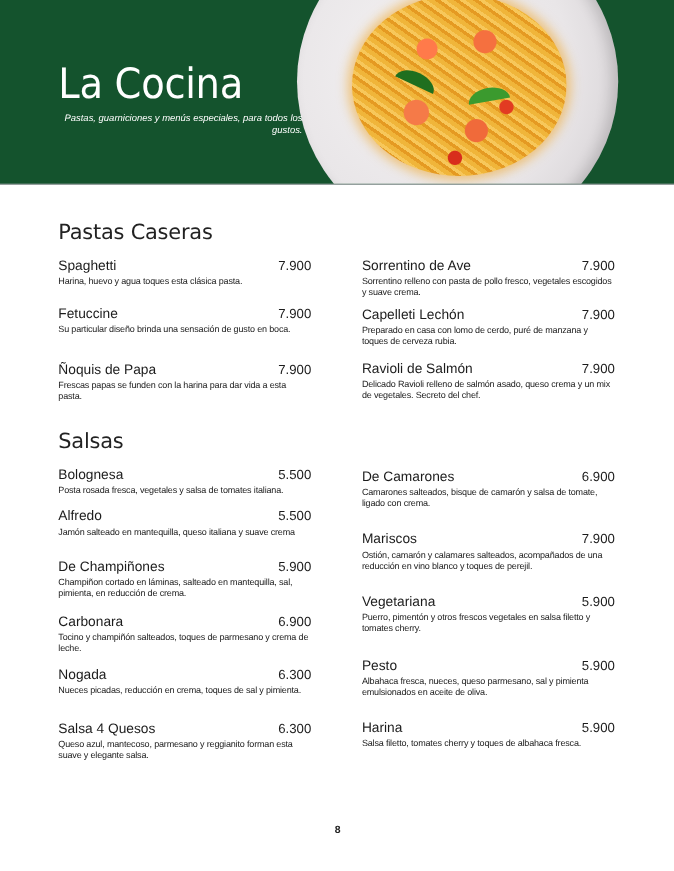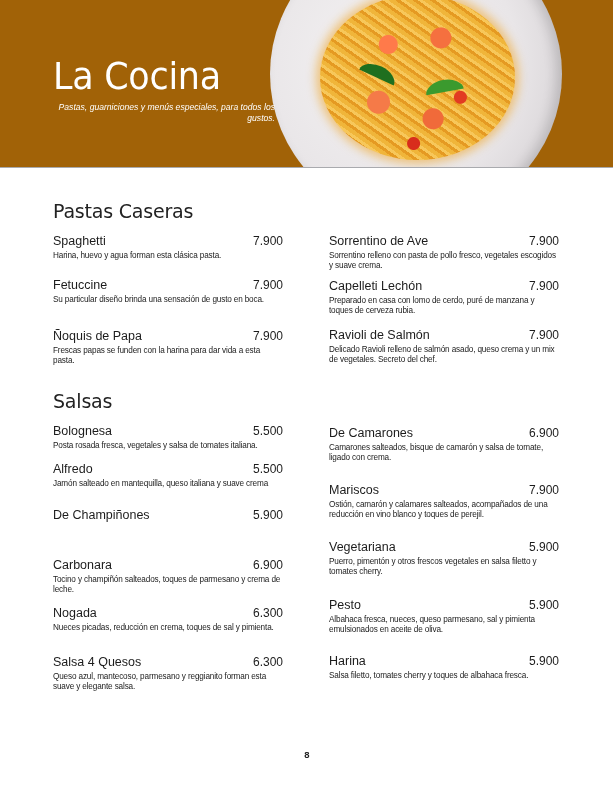--- a/index.html
+++ b/index.html
@@ -1,20 +1,20 @@
 <!DOCTYPE html>
 <html><head>
 <meta charset="utf-8">
 <style>
   html, body { margin: 0; padding: 0; background: #ffffff; }
   body { width: 613px; height: 792px; position: relative; overflow: hidden;
          font-family: "Liberation Sans", "DejaVu Sans", sans-serif; color: #1a1a1a; }
 
   .hero { position: absolute; left: 0; top: 0; width: 613px; height: 167px;
-          background: #a16207; overflow: hidden; border-bottom: 1.5px solid #a9aaae; }
+          background: #14532d; overflow: hidden; border-bottom: 1.5px solid #a9aaae; }
   .plate { position: absolute; left: 270px; top: -72px; width: 292px; height: 292px;
            border-radius: 50%;
            background: radial-gradient(circle at 40% 45%, #f4f2f3 0%, #e9e6e8 55%, #d8d4d7 80%, #c9c5c9 100%);
            box-shadow: inset -6px 0 12px rgba(0,0,0,0.15); }
   .pasta { position: absolute; left: 320px; top: -5px; width: 195px; height: 165px; border-radius: 50%;
            background:
              radial-gradient(circle at 35% 30%, #ff7a4a 0 9px, transparent 10px),
              radial-gradient(circle at 62% 26%, #f5703f 0 10px, transparent 11px),
              radial-gradient(circle at 30% 65%, #f57a48 0 11px, transparent 12px),
              radial-gradient(circle at 58% 75%, #f06a3a 0 10px, transparent 11px),
@@ -56,21 +56,21 @@
   <p class="hero-sub">Pastas, guarniciones y menús especiales, para todos los gustos.</p>
 </div>
 
 <h2 class="section-title" style="left:53px; top:200px;">Pastas Caseras</h2>
 
 <div class="item" style="left:53px; top:234px;">
   <div class="item-head">
       <span class="item-name">Spaghetti</span>
       <span class="item-price">7.900</span>
     </div>
-  <div class="item-desc">Harina, huevo y agua forman esta clásica pasta.</div>
+  <div class="item-desc">Harina, huevo y agua toques esta clásica pasta.</div>
 </div>
 <div class="item" style="left:53px; top:278px;">
   <div class="item-head">
       <span class="item-name">Fetuccine</span>
       <span class="item-price">7.900</span>
     </div>
   <div class="item-desc">Su particular diseño brinda una sensación de gusto en boca.</div>
 </div>
 <div class="item" style="left:53px; top:329px;">
   <div class="item-head">
@@ -116,20 +116,21 @@
       <span class="item-name">Alfredo</span>
       <span class="item-price">5.500</span>
     </div>
   <div class="item-desc">Jamón salteado en mantequilla, queso italiana y suave crema</div>
 </div>
 <div class="item" style="left:53px; top:508px;">
   <div class="item-head">
       <span class="item-name">De Champiñones</span>
       <span class="item-price">5.900</span>
     </div>
+  <div class="item-desc">Champiñon cortado en láminas, salteado en mantequilla, sal, pimienta, en reducción de crema.</div>
 </div>
 <div class="item" style="left:53px; top:558px;">
   <div class="item-head">
       <span class="item-name">Carbonara</span>
       <span class="item-price">6.900</span>
     </div>
   <div class="item-desc">Tocino y champiñón salteados, toques de parmesano y crema de leche.</div>
 </div>
 <div class="item" style="left:53px; top:606px;">
   <div class="item-head">

